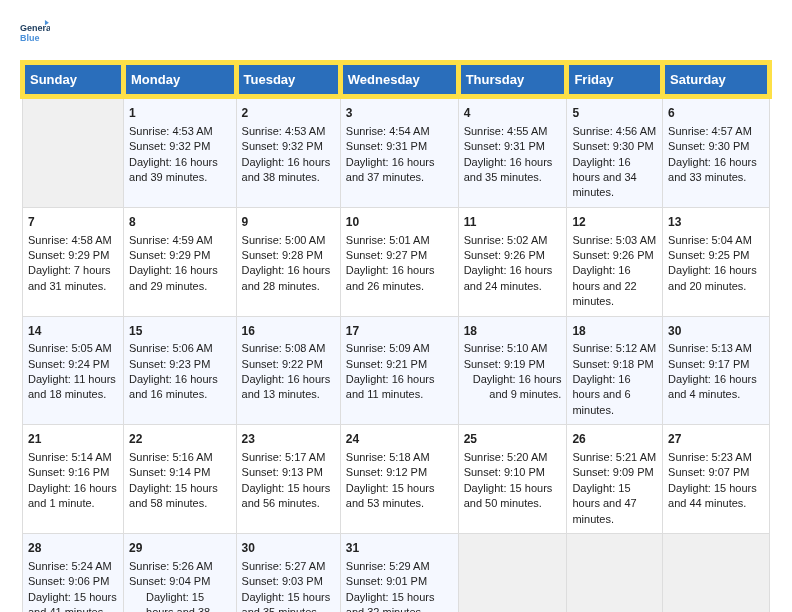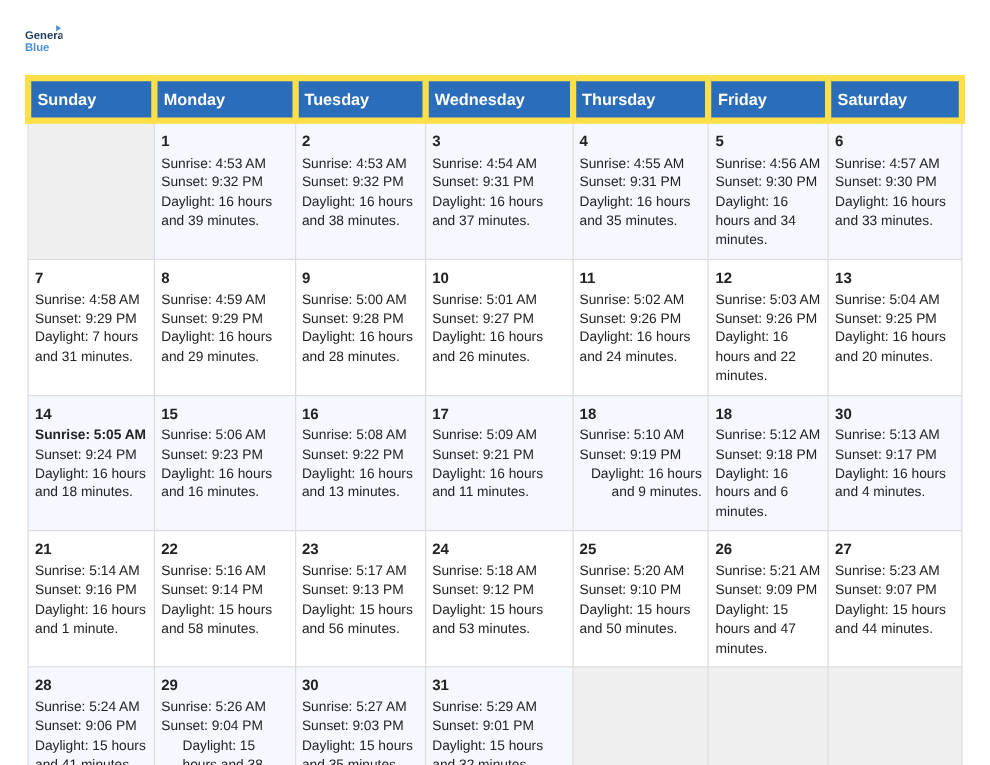--- a/index.html
+++ b/index.html
@@ -190,23 +190,23 @@
         <td>
           <span class="day-num">13</span>
           <span style="display: block;">Sunrise: 5:04 AM</span>
           <span style="display: block;">Sunset: 9:25 PM</span>
           <span style="display: block;">Daylight: 16 hours and 20 minutes.</span>
         </td>
       </tr>
       <tr>
         <td>
           <span class="day-num">14</span>
-          <span style="display: block; font-weight: bold;">Sunrise: 5:05 AM</span>
+          <span style="display: block;">Sunrise: 5:05 AM</span>
           <span style="display: block;">Sunset: 9:24 PM</span>
-          <span style="display: block;">Daylight: 16 hours and 18 minutes.</span>
+          <span style="display: block;">Daylight: 11 hours and 18 minutes.</span>
         </td>
         <td>
           <span class="day-num">15</span>
           <span style="display: block;">Sunrise: 5:06 AM</span>
           <span style="display: block;">Sunset: 9:23 PM</span>
           <span style="display: block;">Daylight: 16 hours and 16 minutes.</span>
         </td>
         <td>
           <span class="day-num">16</span>
           <span style="display: block;">Sunrise: 5:08 AM</span>

